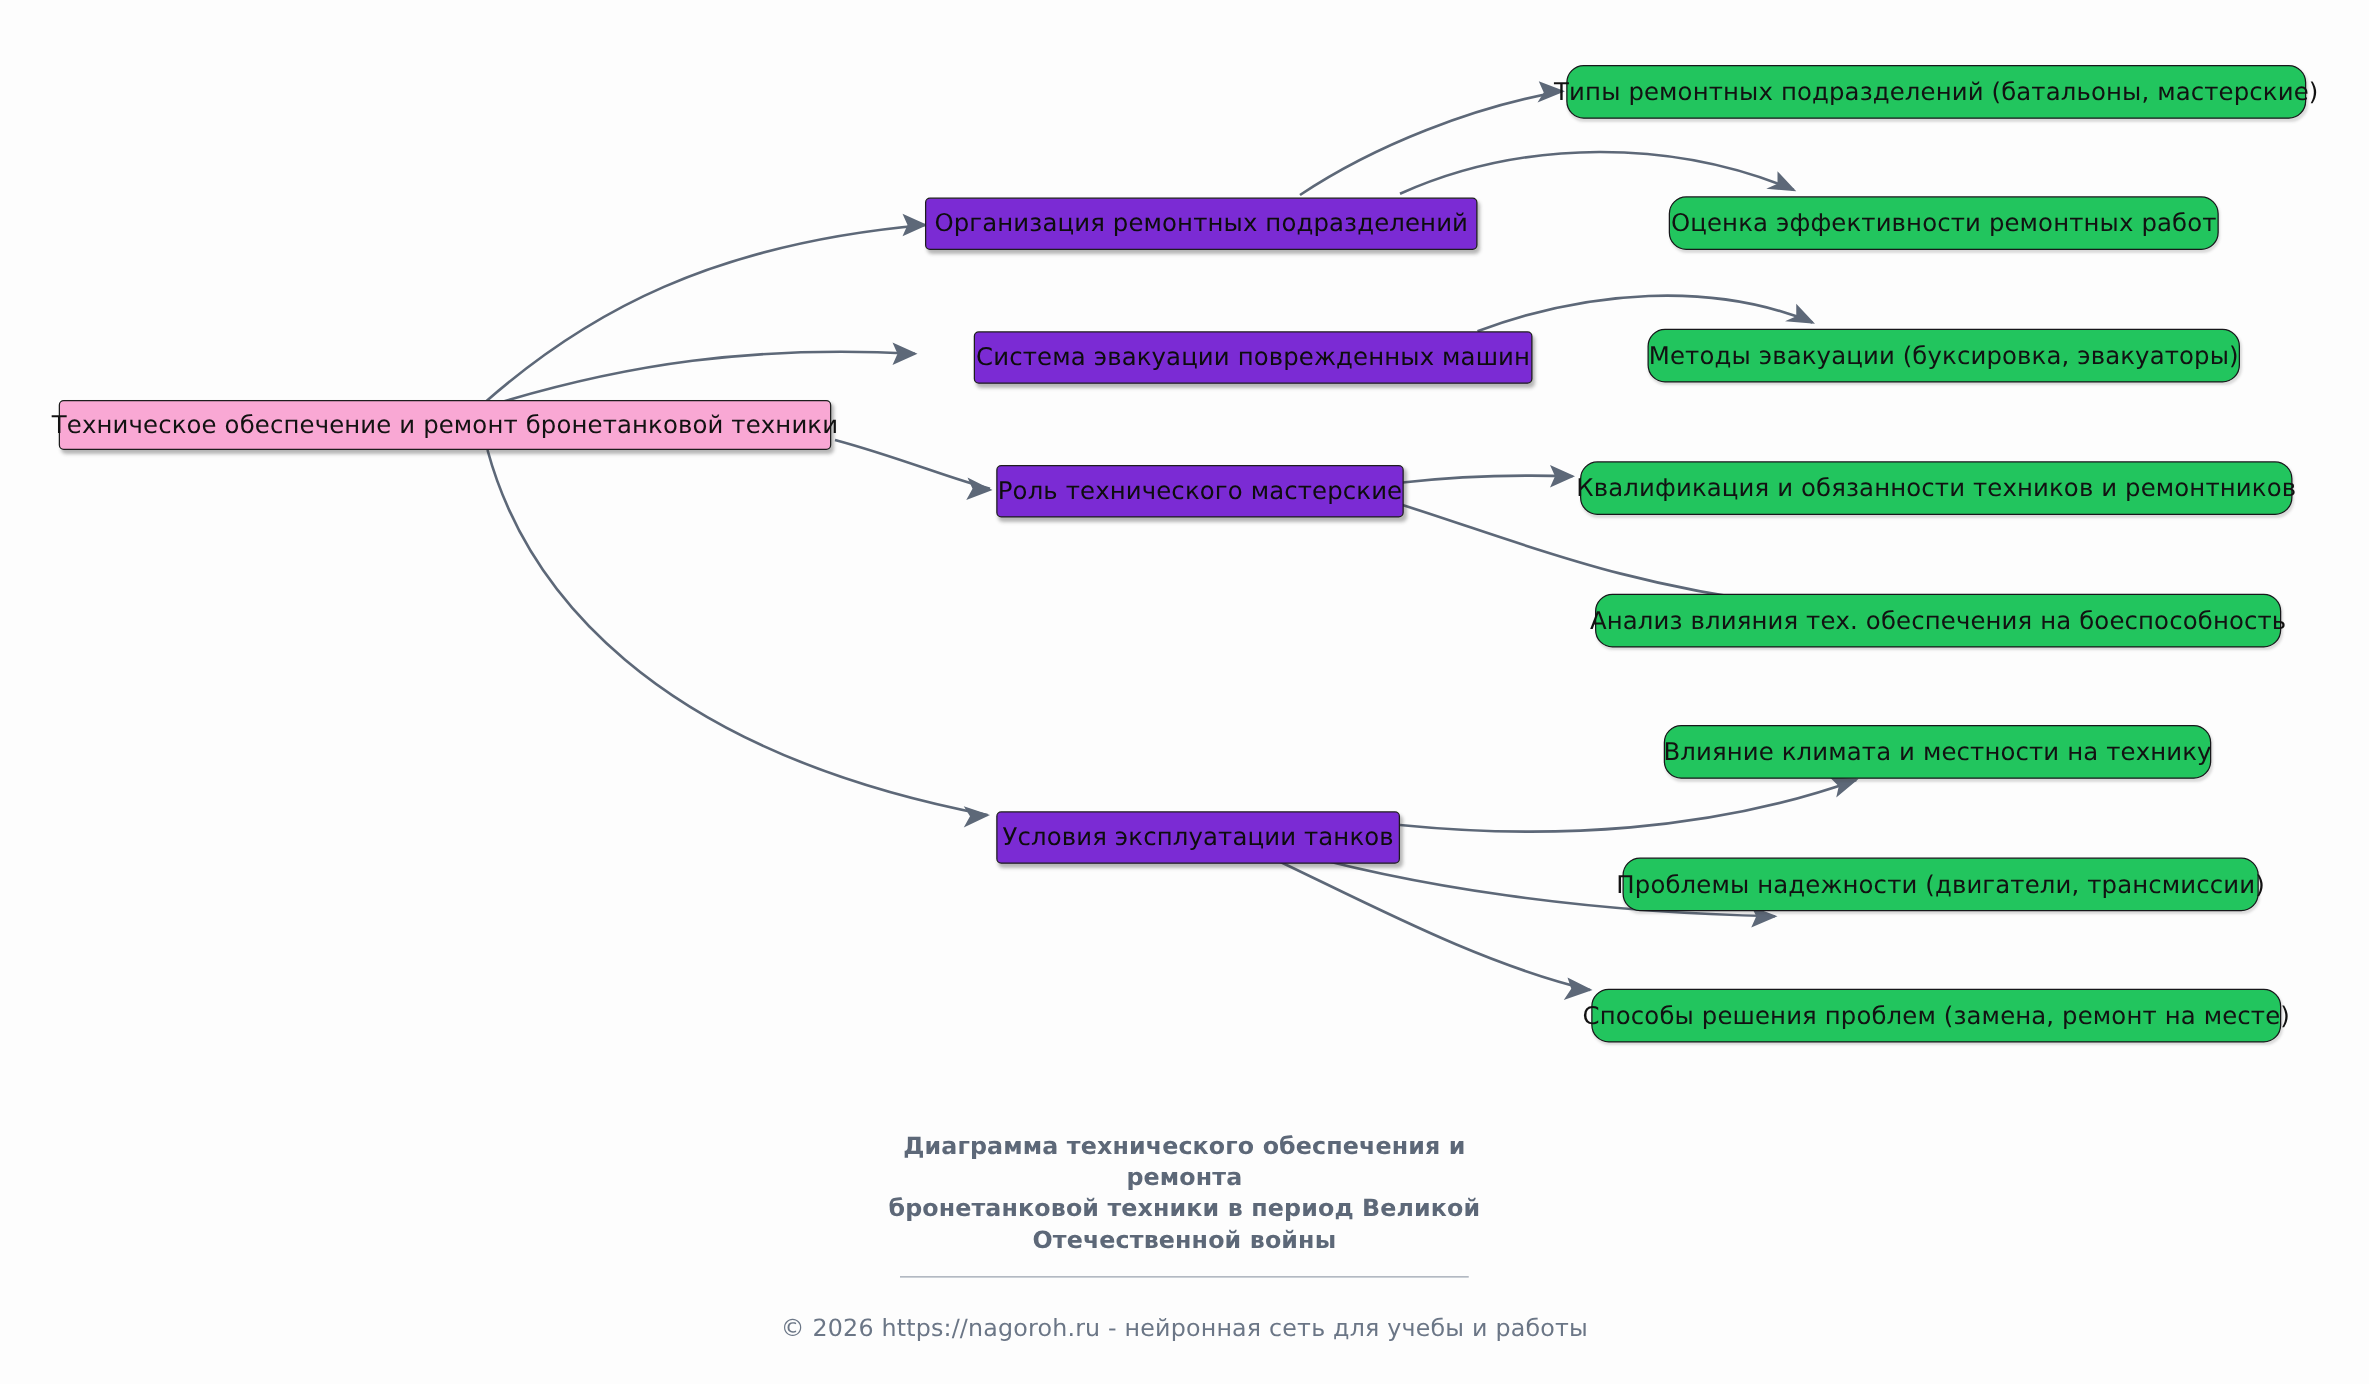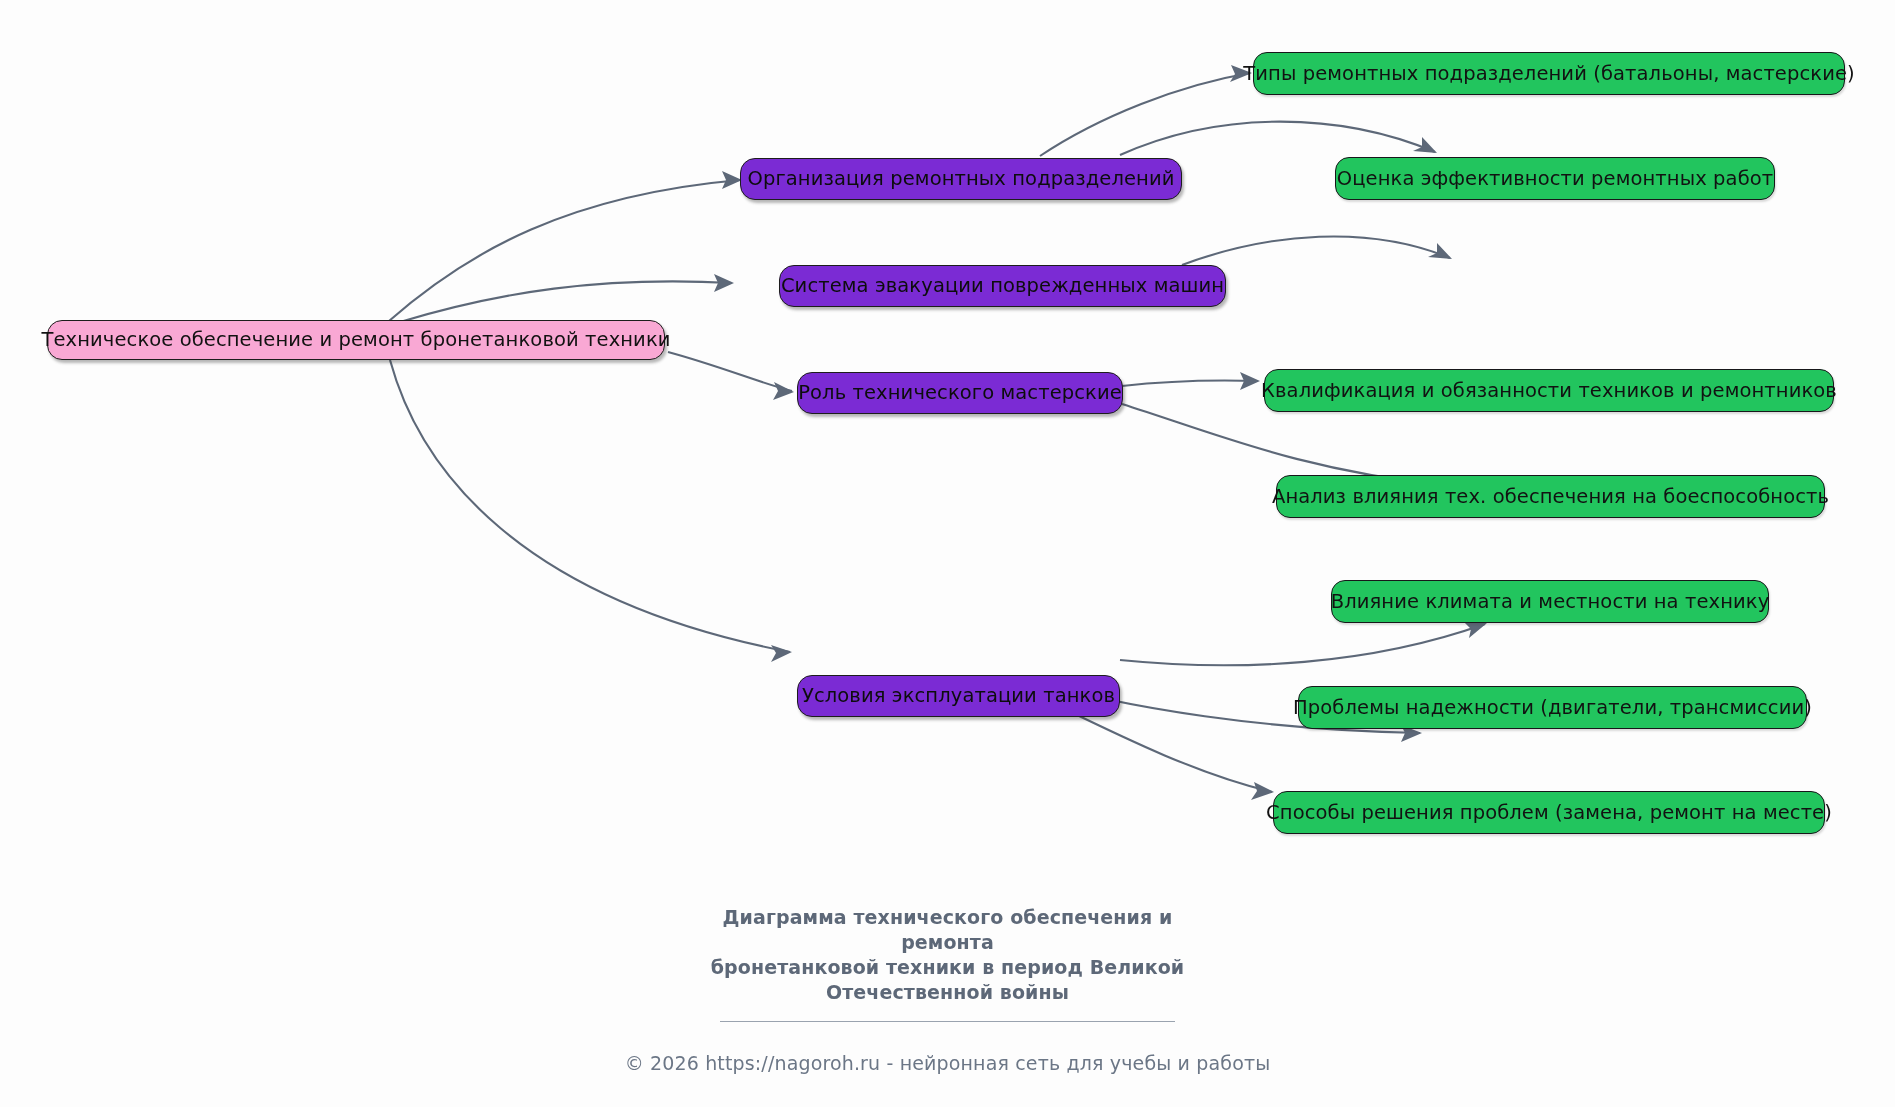--- a/index.html
+++ b/index.html
@@ -42,21 +42,21 @@
     stroke: none;
   }
 
   
   .node {
     position: absolute;
     box-sizing: border-box;
     display: flex;
     align-items: center;
     justify-content: center;
-    border-radius: 15px;
+    border-radius: 4px;
     white-space: nowrap;
     line-height: 1;
     letter-spacing: 0.1px;
   }
   .node .node-label {
     display: block;
     padding: 0 2px;
   }
 
   .node.root {
@@ -192,32 +192,35 @@
   </div>
 
   <div class="node branch" style="left:735px; top:265px; width:447px; height:42px;margin-left:44px;">
     <span class="node-label">Система эвакуации поврежденных машин</span>
   </div>
 
   <div class="node branch" style="left:797px; top:372px; width:326px; height:42px;">
     <span class="node-label">Роль технического мастерские</span>
   </div>
 
-  <div class="node branch" style="left:797px; top:675px; width:323px; height:42px;">
+  <div class="node branch" style="left:797px; top:649px; width:323px; height:42px;">
     <span class="node-label">Условия эксплуатации танков</span>
   </div>
 
   <div class="node leaf" style="left:1253px; top:52px; width:592px; height:43px;">
     <span class="node-label">Типы ремонтных подразделений (батальоны, мастерские)</span>
   </div>
 
   <div class="node leaf" style="left:1335px; top:157px; width:440px; height:43px;">
     <span class="node-label">Оценка эффективности ремонтных работ</span>
   </div>
 
+  <div class="node leaf" style="left:1318px; top:263px; width:474px; height:43px;">
+    <span class="node-label">Методы эвакуации (буксировка, эвакуаторы)</span>
+  </div>
 
   <div class="node leaf" style="left:1264px; top:369px; width:570px; height:43px;">
     <span class="node-label">Квалификация и обязанности техников и ремонтников</span>
   </div>
 
   <div class="node leaf" style="left:1276px; top:475px; width:549px; height:43px;">
     <span class="node-label">Анализ влияния тех. обеспечения на боеспособность</span>
   </div>
 
   <div class="node leaf" style="left:1331px; top:580px; width:438px; height:43px;">

